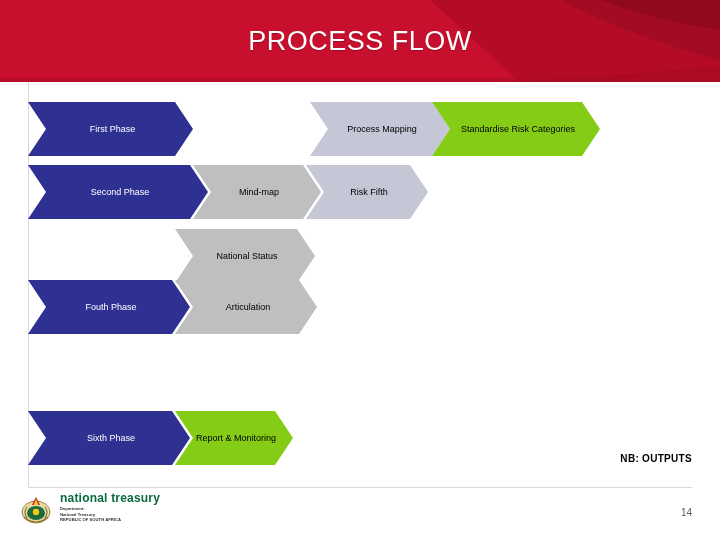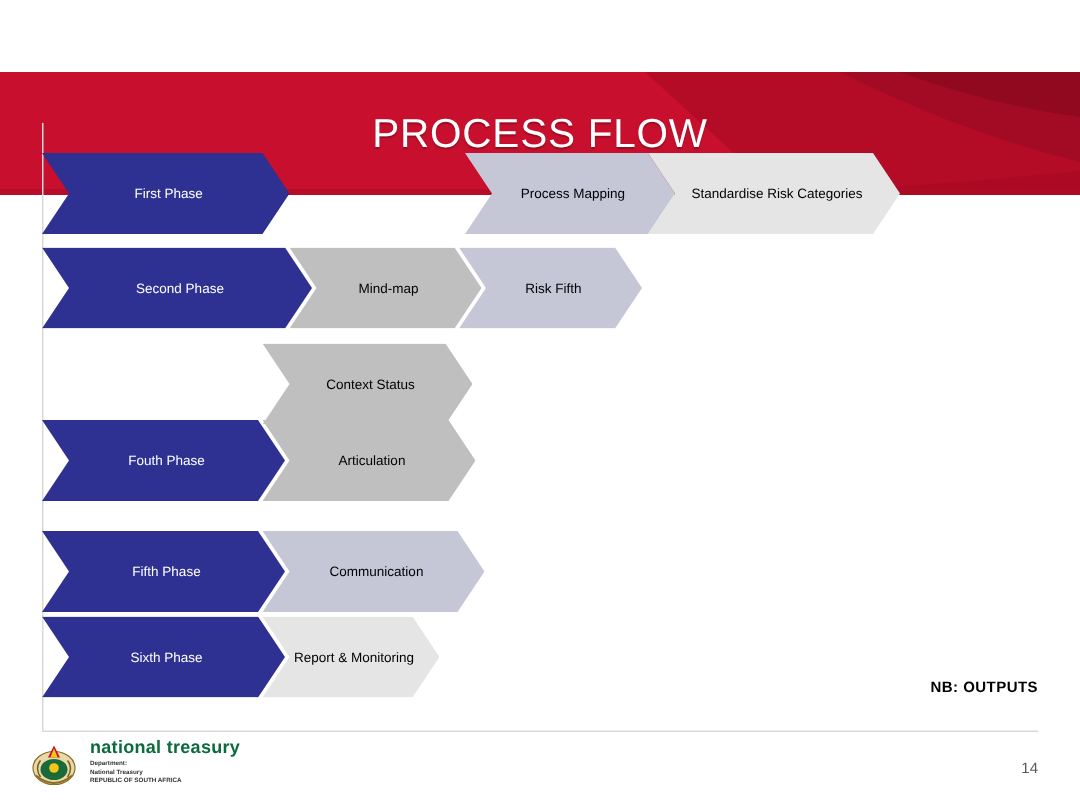--- a/index.html
+++ b/index.html
@@ -16,21 +16,20 @@
   }
 
   
   .banner {
     position: absolute;
     left: 0; top: 0;
     width: 720px;
     height: 82px;
     background: #1d4ed8;
     overflow: hidden;
-    margin-top: 48px;
   }
   .banner svg { position: absolute; left: 0; top: 0; }
   .banner-title {
     position: absolute;
     left: 0; top: 0;
     width: 720px;
     height: 82px;
     display: flex;
     align-items: center;
     justify-content: center;
@@ -74,21 +73,21 @@
     color: #ffffff;
     font-size: 9px;
     line-height: 12px;
     text-align: center;
     padding: 0 14px 0 18px;
   }
   .chev .txt { display: block; }
   .chev.dark { background: #2E3192; color: #ffffff; }
   .chev.light1 { background: #BFBFBF; color: #000000; }
   .chev.light2 { background: #C5C6D6; color: #000000; }
-  .chev.light3 { background: #e5e5e5; color: #000000; align-items: center; }
+  .chev.light3 { background: #84cc16; color: #000000; align-items: center; }
 
   
   .shape-arrow {
     clip-path: polygon(0 0, calc(100% - 18px) 0, 100% 50%, calc(100% - 18px) 100%, 0 100%, 18px 50%);
   }
 
   
   .nb-outputs {
     position: absolute;
     right: 28px;
@@ -177,41 +176,33 @@
     <div class="chev light1 shape-arrow" style="left:193px; width:128px;">
       <span class="txt">Mind-map</span>
     </div>
     <div class="chev light2 shape-arrow" style="left:306px; width:122px;">
       <span class="txt">Risk Fifth</span>
     </div>
   </div>
 
   <div class="row" style="top:229px; height:54px; width:720px;">
     <div class="chev light1 shape-arrow" style="left:175px; width:140px;">
-      <span class="txt">Context Status</span>
+      <span class="txt">National Status</span>
     </div>
   </div>
 
   <div class="row" style="top:280px; height:54px; width:572px;">
     <div class="chev dark shape-arrow" style="left:28px; width:162px;">
       <span class="txt">Fouth Phase</span>
     </div>
     <div class="chev light1 shape-arrow" style="left:175px; width:142px;">
       <span class="txt">Articulation</span>
     </div>
   </div>
 
-  <div class="row" style="top:354px; height:54px; width:720px;">
-    <div class="chev dark shape-arrow" style="left:28px; width:162px;">
-      <span class="txt">Fifth Phase</span>
-    </div>
-    <div class="chev light2 shape-arrow" style="left:175px; width:148px;">
-      <span class="txt">Communication</span>
-    </div>
-  </div>
 
   <div class="row" style="top:411px; height:54px; width:612px;">
     <div class="chev dark shape-arrow" style="left:28px; width:162px;">
       <span class="txt">Sixth Phase</span>
     </div>
     <div class="chev light3 shape-arrow" style="left:175px; width:118px;">
       <span class="txt">Report &amp; Monitoring</span>
     </div>
   </div>
 

